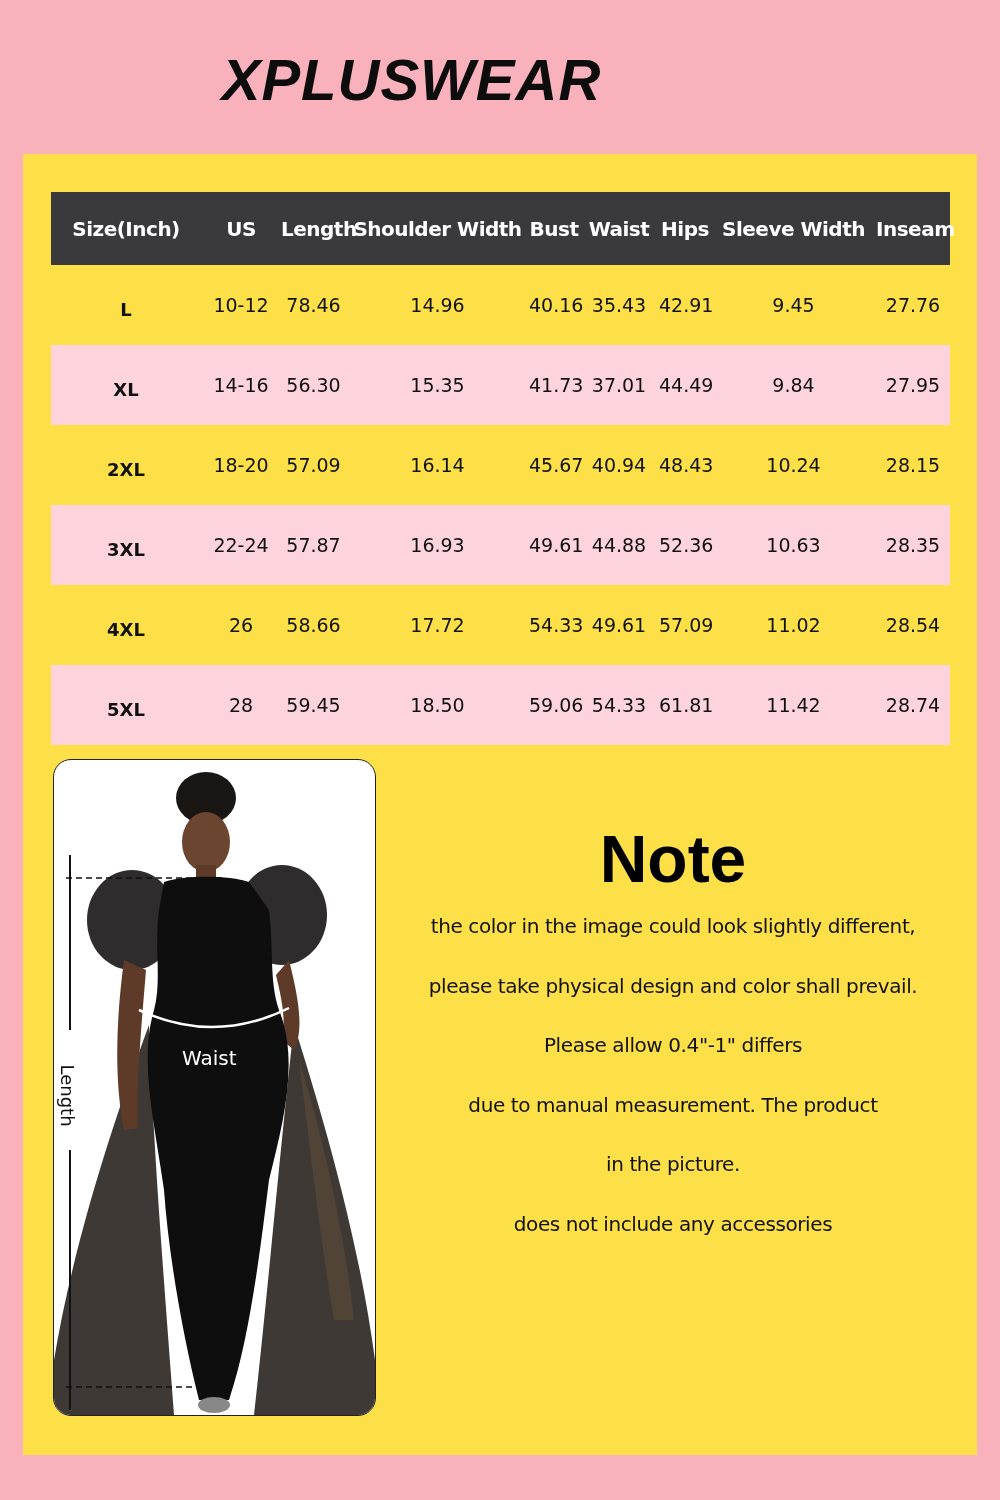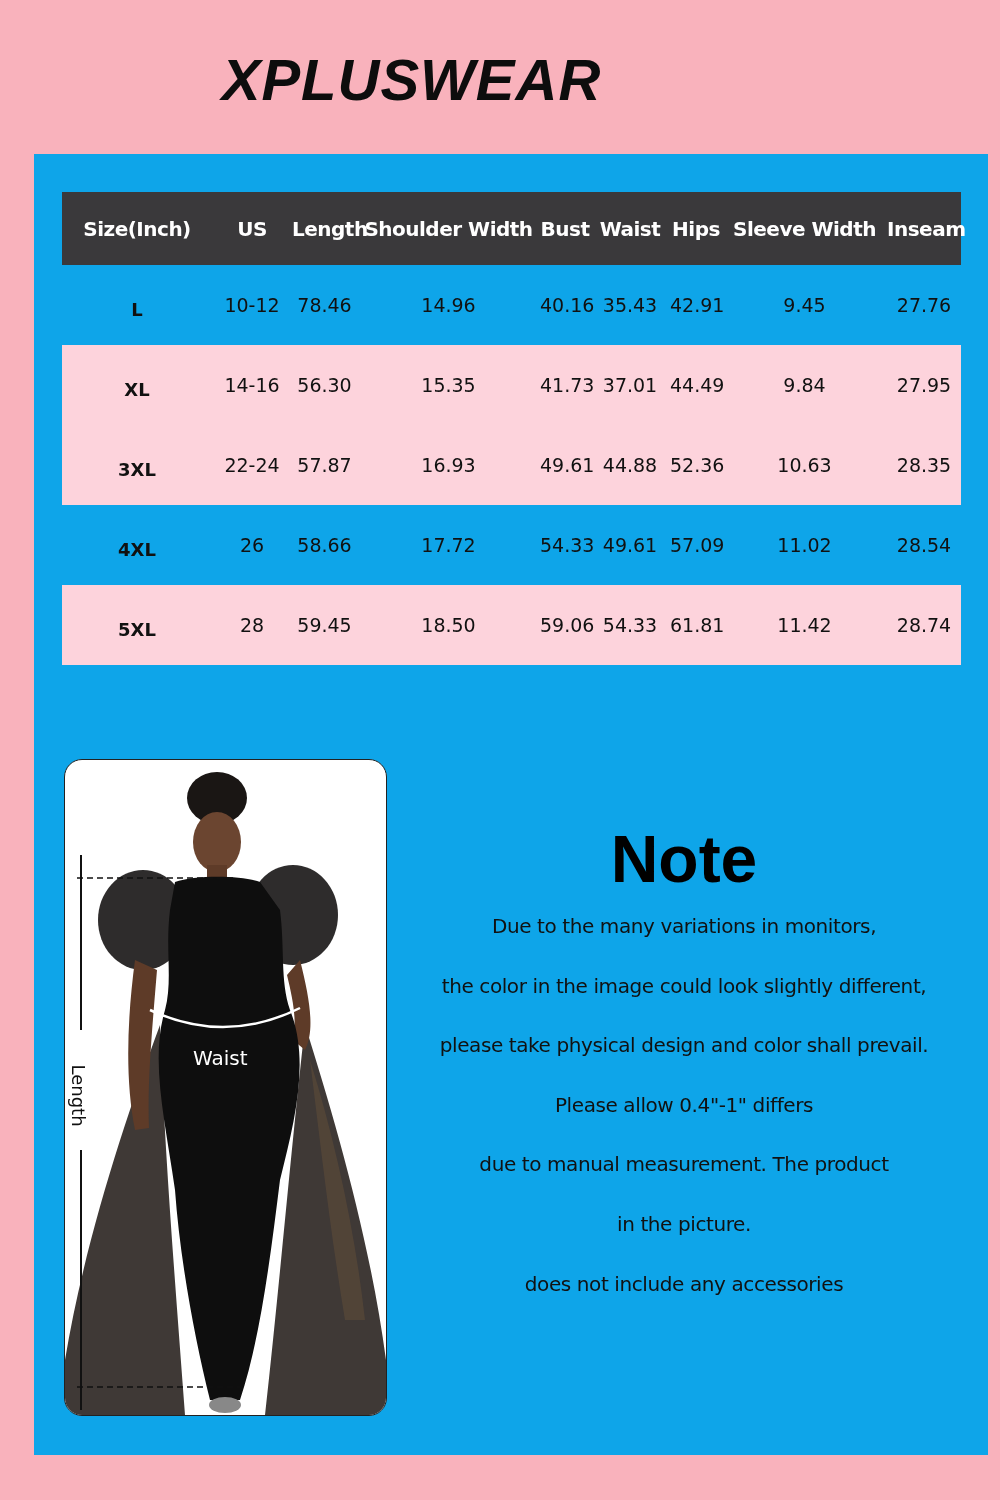--- a/index.html
+++ b/index.html
@@ -8,22 +8,22 @@
     background: #f9b2bc;
     font-family: "DejaVu Sans", "Liberation Sans", sans-serif;
     color: #111;
   }
   .logo {
     position: absolute; left: 0; top: 48px; width: 823px; text-align: center;
     font-family: "Liberation Sans", sans-serif; font-weight: 900; font-style: italic;
     font-size: 58px; letter-spacing: 1px; color: #0d0d0d; line-height: 64px;
   }
   .card {
-    position: absolute; left: 34px; top: 154px; width: 954px; height: 1301px;
-    background: #0ea5e9;
+    position: absolute; left: 23px; top: 154px; width: 954px; height: 1301px;
+    background: #fde047;
   }
   table.size {
     position: absolute; left: 28px; top: 38px; width: 899px;
     border-collapse: collapse; table-layout: fixed;
   }
   table.size th {
     background: #3a393b; color: #fff; height: 73px;
     font-family: "DejaVu Sans", sans-serif; font-weight: bold; font-size: 20px;
     text-align: center; padding: 0; white-space: nowrap; letter-spacing: -0.5px;
   }
@@ -99,20 +99,31 @@
         <td class="sz">XL</td>
         <td>14-16</td>
         <td>56.30</td>
         <td>15.35</td>
         <td>41.73</td>
         <td>37.01</td>
         <td>44.49</td>
         <td>9.84</td>
         <td>27.95</td>
       </tr>
+      <tr>
+        <td class="sz">2XL</td>
+        <td>18-20</td>
+        <td>57.09</td>
+        <td>16.14</td>
+        <td>45.67</td>
+        <td>40.94</td>
+        <td>48.43</td>
+        <td>10.24</td>
+        <td>28.15</td>
+      </tr>
       <tr class="alt">
         <td class="sz">3XL</td>
         <td>22-24</td>
         <td>57.87</td>
         <td>16.93</td>
         <td>49.61</td>
         <td>44.88</td>
         <td>52.36</td>
         <td>10.63</td>
         <td>28.35</td>
@@ -170,21 +181,20 @@
       <line x1="12" y1="118" x2="170" y2="118" stroke="#111" stroke-width="1.5" stroke-dasharray="6,4"></line>
       <line x1="12" y1="627" x2="175" y2="627" stroke="#111" stroke-width="1.5" stroke-dasharray="6,4"></line>
       <path d="M85 250 Q160 285 235 248" stroke="#fff" stroke-width="2.5" fill="none"></path>
     </svg>
     <div style="position:absolute;left:128px;top:286px;color:#fff;font-size:20px;font-family:'DejaVu Sans',sans-serif;">Waist</div>
     <div style="position:absolute;left:-18px;top:325px;transform:rotate(90deg);color:#111;font-size:18px;font-family:'DejaVu Sans',sans-serif;">Length</div>
   </div>
 
   <div class="note-title">Note</div>
   <div class="note-lines">
-    <div>Due to the many variations in monitors,</div>
     <div>the color in the image could look slightly different,</div>
     <div>please take physical design and color shall prevail.</div>
     <div>Please allow 0.4"-1" differs</div>
     <div>due to manual measurement. The product</div>
     <div>in the picture.</div>
     <div>does not include any accessories</div>
   </div>
 </div>
 
 </body></html>

